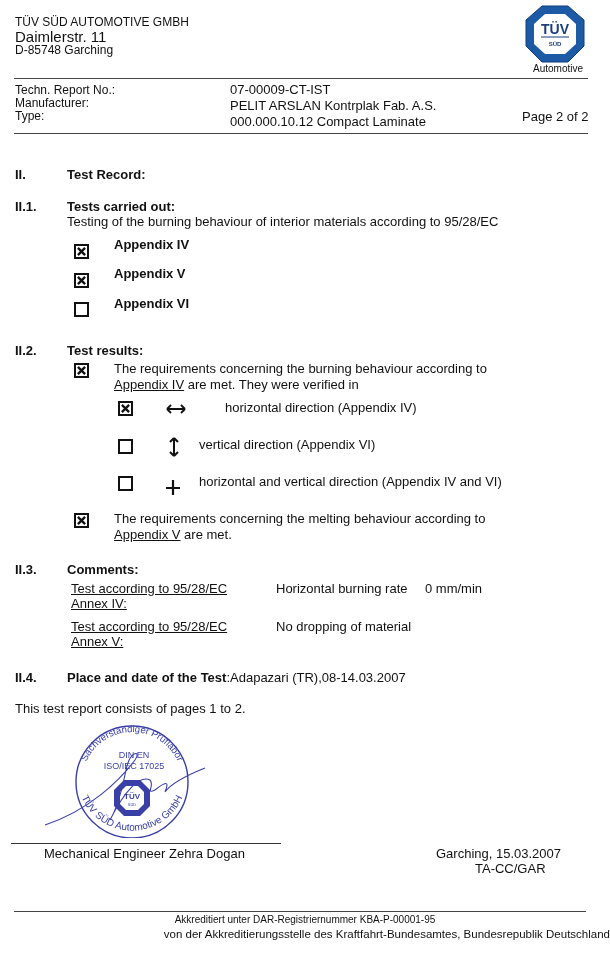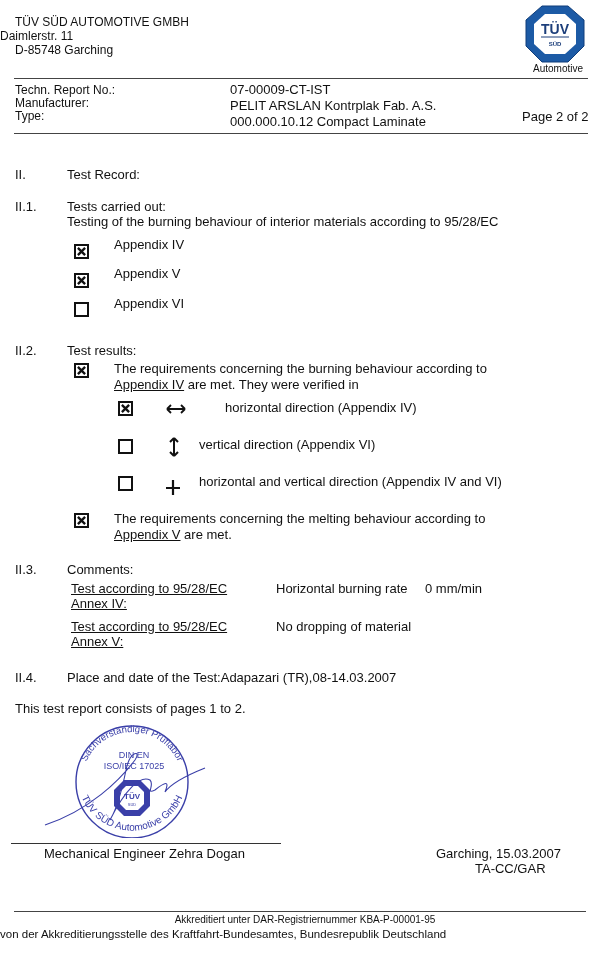--- a/index.html
+++ b/index.html
@@ -1,30 +1,30 @@
 <!DOCTYPE html>
 <html><head>
 <meta charset="utf-8">
 <style>
   html, body { margin: 0; padding: 0; background: #ffffff; }
   body { width: 610px; height: 954px; position: relative; overflow: hidden;
          font-family: "Liberation Sans", sans-serif; color: #111; font-size: 13px; }
   .abs { position: absolute; white-space: nowrap; }
-  .bold { font-weight: normal; text-align: center; }
+  .bold { font-weight: bold; text-align: center; }
   .u { text-decoration: underline; }
   .hr { position: absolute; height: 0; border-top: 1.5px solid #444; }
   .cb { position: absolute; width: 15px; height: 15px; border: 2px solid #111; box-sizing: border-box; background:#fff; }
   .cb svg { position:absolute; left:1px; top:1px; width:9px; height:9px; }
   .line13 { line-height: 15px; }
 </style>
 </head>
 <body>
 
 <div class="abs line13" style="left:15px;top:15px;font-size:12px;">TÜV SÜD AUTOMOTIVE GMBH</div>
-<div class="abs line13" style="left:0;top:29px;font-size:12px;">Daimlerstr. 11</div>
+<div class="abs line13" style="left:15px;top:29px;font-size:15px;">Daimlerstr. 11</div>
 <div class="abs line13" style="left:15px;top:43px;font-size:12px;">D-85748 Garching</div>
 
 <div class="abs" style="left:524px;top:4px;width:64px;height:58px;">
   <svg width="62" height="60" viewBox="0 0 62 60">
     <polygon points="18,2 44,2 60,16 60,42 44,58 18,58 2,42 2,16" fill="#1c5aa5" stroke="#0f3d7a" stroke-width="1"></polygon>
     <polygon points="21,10 41,10 52,20 52,40 41,50 21,50 10,40 10,20" fill="#ffffff"></polygon>
     <rect x="16" y="17" width="30" height="14" fill="#ffffff"></rect>
     <text x="31" y="30" text-anchor="middle" font-family="Liberation Sans, sans-serif" font-weight="bold" font-size="14" fill="#1c3e7a">TÜV</text>
     <line x1="17" y1="33" x2="45" y2="33" stroke="#1c3e7a" stroke-width="1"></line>
     <text x="31" y="42" text-anchor="middle" font-family="Liberation Sans, sans-serif" font-weight="bold" font-size="6" fill="#1c3e7a">SÜD</text>
@@ -162,13 +162,13 @@
   </svg>
 </div>
 
 <div class="hr" style="left:11px;top:843px;width:270px;border-top:1px solid #333;"></div>
 <div class="abs" style="left:44px;top:846px;">Mechanical Engineer  Zehra Dogan</div>
 <div class="abs" style="left:436px;top:846px;">Garching, 15.03.2007</div>
 <div class="abs" style="left:475px;top:861px;">TA-CC/GAR</div>
 
 <div class="hr" style="left:14px;top:911px;width:572px;"></div>
 <div class="abs" style="left:0;width:610px;text-align:center;top:914px;font-size:10px;">Akkreditiert unter DAR-Registriernummer KBA-P-00001-95</div>
-<div class="abs" style="left:0;width:610px;text-align:left;top:928px;font-size:11.5px;">von der Akkreditierungsstelle des Kraftfahrt-Bundesamtes, Bundesrepublik Deutschland</div>
+<div class="abs" style="left:0;width:610px;text-align:right;top:928px;font-size:11.5px;">von der Akkreditierungsstelle des Kraftfahrt-Bundesamtes, Bundesrepublik Deutschland</div>
 
 </body></html>

